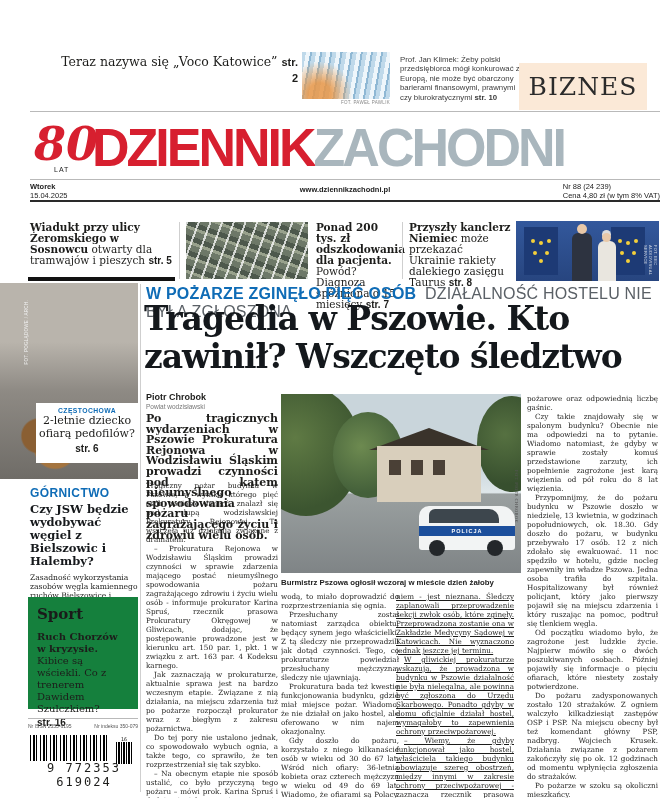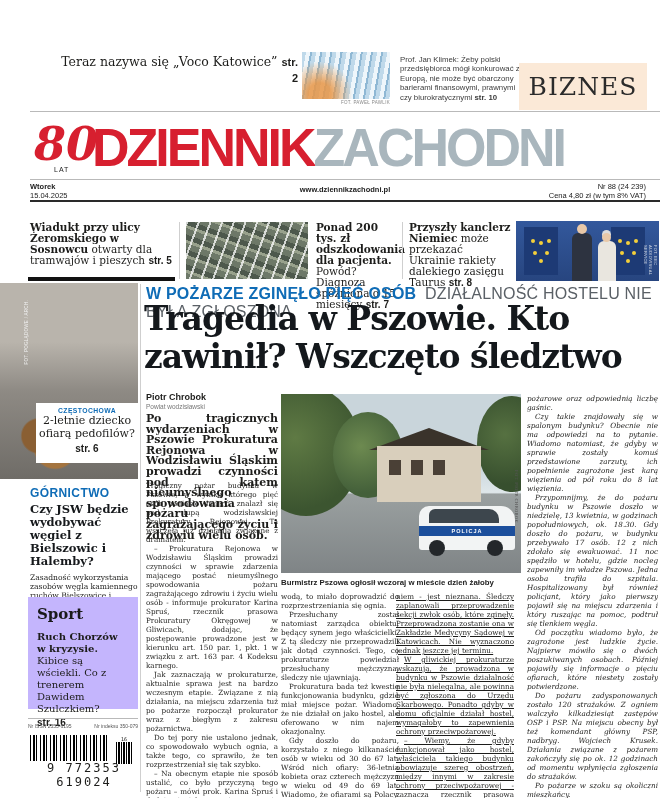--- a/index.html
+++ b/index.html
@@ -38,21 +38,21 @@
     font-family:"Liberation Sans","DejaVu Sans",sans-serif;
     font-weight:bold; font-size:52px; letter-spacing:-3px; line-height:60px;
     transform:scaleY(1.04); transform-origin:top left; }
   .masthead .red { color:#d71f2f; }
   .masthead .gray { color:#a9b6bd; }
 
   
   .line-above-date { left:30px; top:179px; width:630px; }
   .dateline { left:30px; top:183px; width:630px; font-size:7.5px; line-height:8.5px; color:#222; }
   .dateline .mid { position:absolute; left:0; right:0; text-align:center; font-weight:bold; top:3px; }
-  .dateline .right { position:absolute; right:14px; top:0; text-align:right; }
+  .dateline .right { position:absolute; right:0; top:0; }
   .line-below-date { left:30px; top:200px; width:630px; height:2px; background:#2a2a2a; }
 
   
   .story-txt { font-size:10.5px; line-height:11px; }
   .story-txt .pg { font-family:"Liberation Sans","DejaVu Sans",sans-serif; font-weight:bold; font-size:10px; }
   .s1 { left:30px; top:222px; width:145px; }
   .money-photo { left:186px; top:222px; width:122px; height:57px;
     background:
       repeating-linear-gradient(110deg, rgba(255,255,255,.75) 0 2px, rgba(255,255,255,0) 2px 11px),
       repeating-linear-gradient(20deg, #6d7868 0 6px, #98a18c 6px 9px, #4d584c 9px 14px),
@@ -79,21 +79,21 @@
   .teddy-credit { left:24px; top:300px; font-size:4.5px; color:#f0f0f0; writing-mode:vertical-rl; transform:rotate(180deg); letter-spacing:.3px; }
   .czest-box { left:36px; top:403px; width:102px; height:60px; background:#fff; text-align:center; padding-top:4px; }
   .czest-kicker { color:#0f6cb6; font-weight:bold; font-size:6.8px; letter-spacing:.4px; }
   .czest-head { font-size:11px; line-height:12.5px; margin-top:1px; }
   .czest-page { font-family:"Liberation Sans","DejaVu Sans",sans-serif; font-weight:bold; font-size:10px; margin-top:3px; }
   .gorn { left:30px; top:486px; width:108px; }
   .gorn-kicker { color:#0f6cb6; font-weight:bold; font-size:12px; letter-spacing:.4px; }
   .gorn-head { font-size:11.5px; line-height:13px; font-weight:bold; margin-top:3px; color:#16191c; }
   .gorn-body { font-size:7.6px; line-height:9.2px; margin-top:5px; }
   .gorn-more { font-size:7px; font-style:italic; color:#555; margin-top:2px; }
-  .sport-box { left:28px; top:597px; width:110px; height:112px; background:#c4b5fd; padding:8px 9px; }
+  .sport-box { left:28px; top:597px; width:110px; height:112px; background:#15803d; padding:8px 9px; }
   .sport-title { font-size:15px; font-weight:bold; color:#1a1a1a; }
   .sport-text { font-size:10px; line-height:12px; margin-top:8px; }
   .sport-page { display:block; font-family:"Liberation Sans","DejaVu Sans",sans-serif; font-weight:bold; font-size:10px; margin-top:2px; }
   .issn-line { left:28px; top:718px; width:110px; }
   .issn-row { left:28px; top:723px; width:110px; font-size:5px; color:#555; }
   .issn-row .right { float:right; }
   .barcode { left:30px; top:735px; width:78px; height:26px;
     background:repeating-linear-gradient(90deg,#000 0 1px,#fff 1px 3px,#000 3px 5px,#fff 5px 6px,#000 6px 7px,#fff 7px 10px); }
   .barcode-digits { left:45px; top:761px; width:78px; font-size:12px; letter-spacing:2px; text-align:center; font-family:"DejaVu Sans Mono",monospace; }
   .barcode2 { left:116px; top:742px; width:16px; height:22px;
@@ -108,21 +108,21 @@
   .headline { left:144px; top:300px; width:517px; font-size:33px; line-height:37.5px;
     font-weight:bold; letter-spacing:-1px; color:#14181c; }
   .author { left:146px; top:392px; font-size:9px; font-weight:bold; }
   .author-sub { left:146px; top:403px; font-size:6.5px; color:#777; }
   .lead { left:146px; top:414px; width:132px; font-size:11px; line-height:10.6px; font-weight:bold; text-align:justify; }
   .bodycol { font-size:7.2px; line-height:9px; text-align:justify; overflow:hidden; }
   .bodycol p + p { text-indent:8px; }
   .col1 { left:146px; top:481px; width:132px; height:317px; }
   .col2 { left:281px; top:592px; width:118px; height:206px; }
   .col3 { left:396px; top:592px; width:118px; height:206px;text-decoration:underline; }
-  .col4 { left:527px; top:394px; width:131px; height:404px;font-style:italic; }
+  .col4 { left:527px; top:394px; width:131px; height:404px; }
 
   
   .main-photo { left:281px; top:394px; width:240px; height:179px; overflow:hidden;
     background:linear-gradient(#c9d5db 0 40%, #dfe7ea 55%, #9aa0a0 56%, #7f8486 100%); }
   .tree { position:absolute; border-radius:50%; }
   .t1 { left:-30px; top:-8px; width:110px; height:130px; background:radial-gradient(circle at 40% 40%, #5f7a44, #3c5530 70%); }
   .t2 { left:52px; top:18px; width:70px; height:86px; background:radial-gradient(circle at 40% 40%, #6d8a50, #44603a 70%); }
   .t3 { left:196px; top:2px; width:70px; height:96px; background:radial-gradient(circle at 40% 40%, #567141, #374f2e 70%); }
   .house { position:absolute; left:96px; top:52px; width:104px; height:56px; background:#d9cfbc; }
   .roof { position:absolute; left:88px; top:34px; width:0; height:0;

